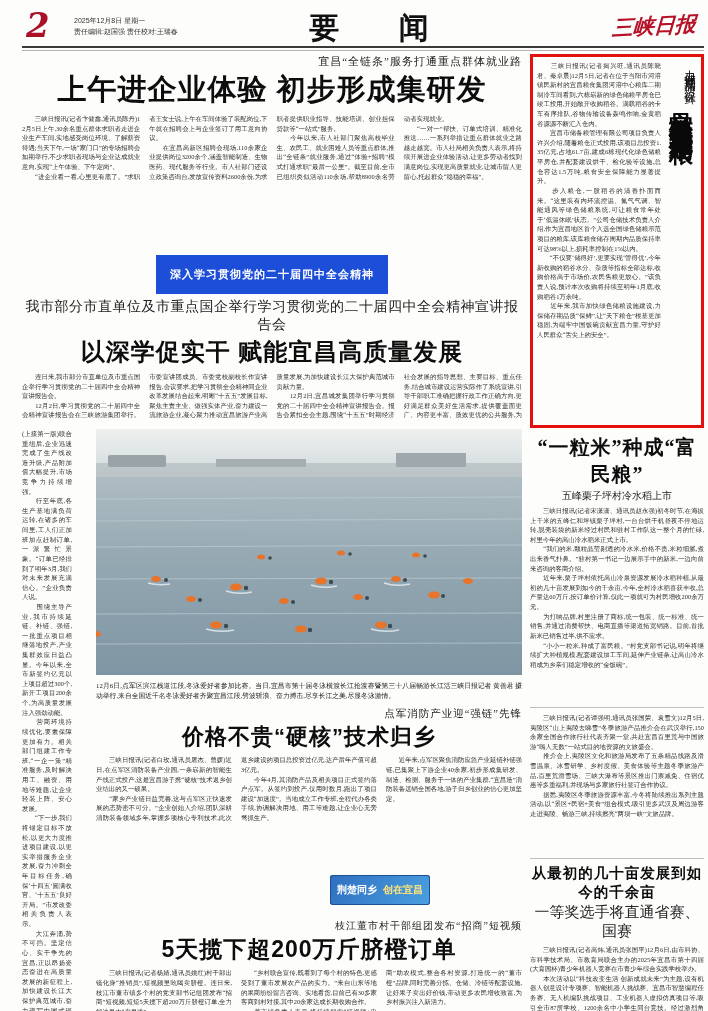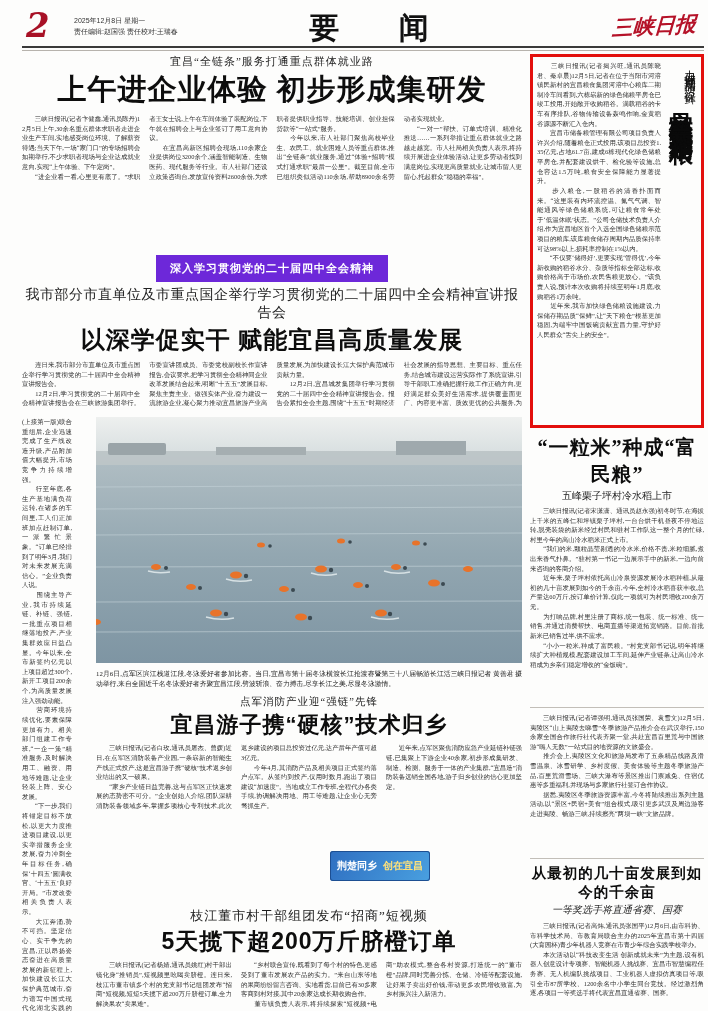--- a/index.html
+++ b/index.html
@@ -14,80 +14,80 @@
   .hdr:after { content:""; position:absolute; left:0; right:0; bottom:-5px; height:1px; background:#b7b3ad; }
   .pageno { position:absolute; left:4px; top:2px; font-family:"DejaVu Serif",serif;
     font-size:34px; font-weight:bold; font-style:italic; color:#a81126; line-height:1; }
   .dateblk { position:absolute; left:52px; top:9px; font-size:7px; line-height:1.6; color:#333;
     font-family:"Liberation Sans",sans-serif; }
   .section-title { position:absolute; left:12px; right:0; top:2px; text-align:center;
     font-size:30px; font-weight:bold; letter-spacing:26px; text-indent:26px; color:#111; }
   .masthead { position:absolute; right:8px; top:6px; color:#b51228; font-size:21px; font-weight:bold;
     font-style:italic; transform:rotate(-3deg) skewX(-6deg); font-family:"Liberation Serif",serif; }
   
-  .kicker { text-align:center; font-size:11px; color:#1c1c1c; letter-spacing:1px;font-family:Liberation Serif, serif; }
+  .kicker { text-align:right; font-size:11px; color:#1c1c1c; letter-spacing:1px;font-family:Liberation Serif, serif; }
   .bighead { text-align:center; font-weight:bold; color:#0d0d0d;
     font-family:"Liberation Sans",sans-serif; letter-spacing:1px; }
   .body-txt { font-size:6.4px; line-height:1.5; color:#2e2e2e; text-align:justify;
     white-space:pre-line; word-break:break-all; overflow:hidden; }
   .subhead { text-align:center; font-size:10px; color:#222; }
   .rule { border:0; border-top:1px solid #c2beb8; margin:5px 0; }
   
   .main { display:flex; gap:8px; margin-top:6px; }
   .left-zone { width:500px; }
   .right-zone { width:174px; }
   
   .top-story .bighead { font-size:29px; margin:1px 0 4px; }
   .top-story .body-txt { columns:4; column-gap:9px; height:134px; margin-top:2px; }
   
   .banner-row { text-align:center; margin-top:7px; }
-  .banner { display:inline-block; background:#6d28d9; color:#fff; font-weight:bold;
-    font-size:11px; padding:6px 14px; letter-spacing:1px; font-family:"Liberation Sans",sans-serif; }
+  .banner { display:inline-block; background:#1d4ed8; color:#fff; font-weight:bold;
+    font-size:11px; padding:12px 14px; letter-spacing:1px; font-family:"Liberation Sans",sans-serif; }
   .study .subhead { font-size:14px; margin-top:4px; letter-spacing:0.5px; }
   .study .bighead { font-size:24px; margin:2px 0 4px; }
   .study .body-txt { columns:4; column-gap:9px; height:52px; }
   
   .mid { display:flex; gap:24px; margin-top:5px; }
   .narrow-col { width:66px; }
   .narrow-col .body-txt { height:618px; }
   .main-col { width:426px; }
   .photo-wrap { width:426px; }
   .caption { font-size:6.8px; line-height:1.5; color:#1a1a1a; text-align:justify;
     word-break:break-all; margin-top:2px; }
   .caption .credit { float:right; white-space:nowrap; }
   
   .homecoming { position:relative; margin-top:6px; }
   .homecoming .kicker { font-size:10.5px; }
   .homecoming .bighead { font-size:22px; margin:1px 0 3px; }
   .homecoming .body-txt { columns:3; column-gap:9px; height:158px; }
-  .badge { position:absolute; right:92px; bottom:20px; width:100px; height:30px;
+  .badge { position:absolute; right:92px; bottom:8px; width:100px; height:30px;
     background:linear-gradient(120deg,#2f6fc1,#49a0e0); border-radius:3px; color:#fff;
     display:flex; align-items:center; justify-content:center; gap:6px;
     font-family:"Liberation Sans",sans-serif; font-weight:bold; font-size:10px;
     box-shadow:0 0 0 1px #1d4f92 inset; }
   .badge .b2 { color:#ffe27a; }
   
   .orange { margin-top:6px; }
-  .orange .kicker { font-size:13px; }
+  .orange .kicker { font-size:10px; }
   .orange .bighead { font-size:23px; margin:1px 0 3px; }
   .orange .body-txt { columns:3; column-gap:9px; height:70px; }
   
   .boxed { border:3px solid #e3100d; padding:4px 4px; height:374px; display:flex; gap:4px; }
   .boxed .body-txt { flex:1 1 auto; height:100%; }
   .vert-heads { display:flex; height:100%; writing-mode:vertical-rl; }
   .v-kicker { font-size:11.5px; letter-spacing:2px; color:#111; margin-left:3px; }
   .v-main { font-size:24px; font-weight:bold; color:#0a0a0a; letter-spacing:2px;
     font-family:"Liberation Serif",serif; }
   .rice .bighead { font-size:20px; margin-top:6px; font-family:"Liberation Serif",serif; }
   .rice .subhead { margin:1px 0 3px; }
   .rice .body-txt { height:196px; }
   .tourism .bighead { font-size:15.5px; margin-bottom:3px; }
   .tourism .body-txt { height:140px; }
   .robot .bighead { font-size:14.5px; }
-  .robot .subhead { font-size:10px; margin:1px 0 4px;font-style:italic; }
+  .robot .subhead { font-size:15px; margin:1px 0 4px; }
   .robot .body-txt { height:104px; }
 </style>
 </head>
 <body>
 
 <div class="page">
 
   <div class="hdr">
     <div class="pageno">2</div>
     <div class="dateblk">
@@ -209,21 +209,21 @@
               </g>
             </svg>
             <div class="caption">
               <span class="credit">三峡日报记者 黄善君 摄</span>
               <span>12月6日,点军区滨江栈道江段,冬泳爱好者参加比赛。当日,宜昌市第十届冬泳横渡长江抢渡赛暨第三十八届畅游长江活动举行,来自全国近千名冬泳爱好者齐聚宜昌江段,劈波斩浪、奋力搏击,尽享长江之美,尽显冬泳激情。</span>
             </div>
           </div>
 
           <div class="homecoming">
             <div class="kicker">点军消防产业迎“强链”先锋</div>
-            <div class="bighead">宜昌游子携“硬核”技术归乡</div>
+            <div class="bighead">价格不贵“硬核”技术归乡</div>
             <div class="body-txt">　　三峡日报讯(记者白玫,通讯员屠杰、曾媛)近日,在点军区消防装备产业园,一条崭新的智能生产线正式投产,这是宜昌游子携“硬核”技术返乡创业结出的又一硕果。
 　　“家乡产业链日益完善,这与点军区正快速发展的态势密不可分。”企业创始人介绍,团队深耕消防装备领域多年,掌握多项核心专利技术,此次返乡建设的项目总投资过亿元,达产后年产值可超3亿元。
 　　今年4月,其消防产品及相关项目正式签约落户点军。从签约到投产,仅用时数月,跑出了项目建设“加速度”。当地成立工作专班,全程代办各类手续,协调解决用地、用工等难题,让企业心无旁骛抓生产。
 　　近年来,点军区聚焦消防应急产业延链补链强链,已集聚上下游企业40余家,初步形成集研发、制造、检测、服务于一体的产业集群,“宜昌造”消防装备远销全国各地,游子归乡创业的信心更加坚定。</div>
             <div class="badge">
               <span>荆楚同乡</span>
               <span class="b2">创在宜昌</span>
             </div>
           </div>
 

